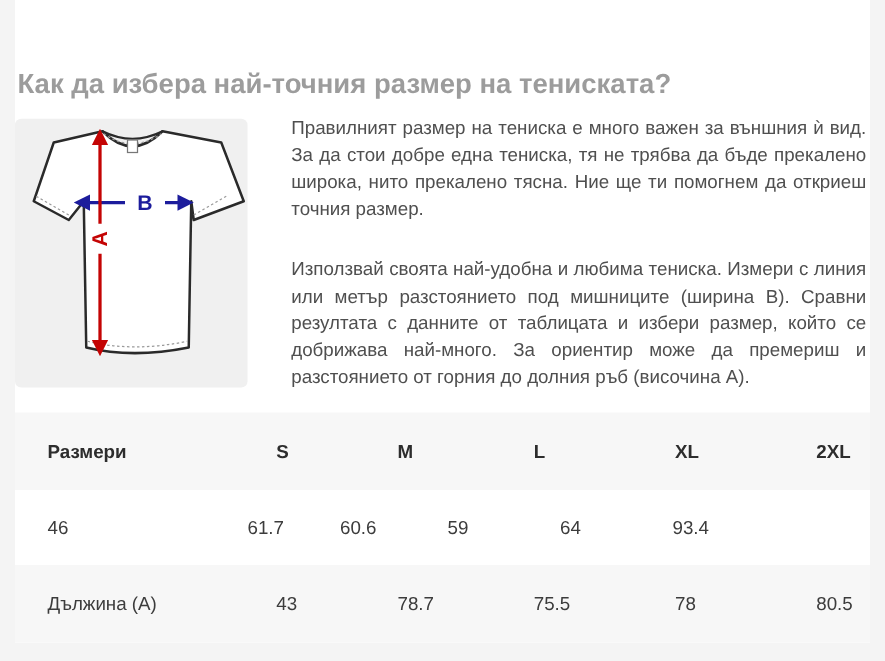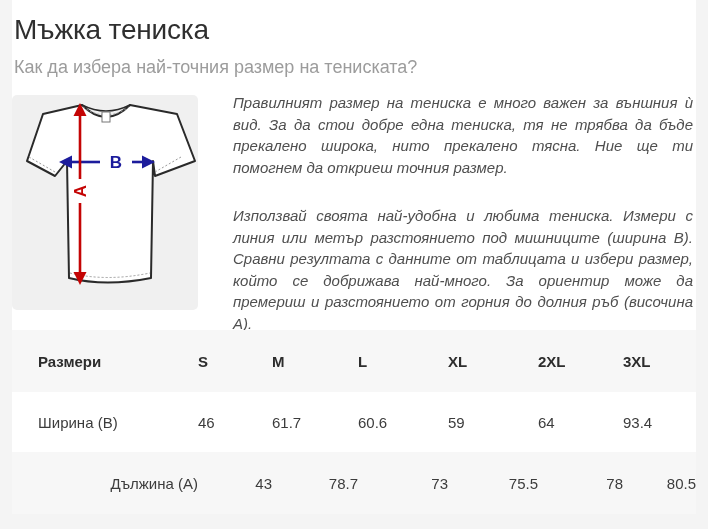--- a/index.html
+++ b/index.html
@@ -13,59 +13,57 @@
     position:absolute;left:12px;top:0;width:684px;height:514px;
     background:#ffffff;
   }
   .title{
     position:absolute;left:2px;top:14px;
     font-size:28px;line-height:32px;font-weight:500;color:#2f2f2f;
     letter-spacing:-0.2px;white-space:nowrap;
   }
   .subtitle{
     position:absolute;left:2px;top:54px;
-    font-size:18px;line-height:26px;font-weight:400;color:#9c9c9c;
+    font-size:22px;line-height:26px;font-weight:700;color:#9c9c9c;
     white-space:nowrap;
   }
   .diagram{
     position:absolute;left:0;top:95px;width:186px;height:215px;
     background:#f0f0f0;border-radius:5px;
   }
   .diagram svg{display:block;width:186px;height:215px;}
   .intro{
     position:absolute;left:221px;top:92px;width:460px;
     font-size:15px;line-height:21.5px;color:#4f4f4f;
     text-align:justify;
-    font-style:italic;
   }
   .intro p{margin:0;}
   .intro p + p{margin-top:27px;}
   .size-table{position:absolute;left:0;top:330px;width:684px;}
   .trow{
     display:grid;
     grid-template-columns:160px 74px 86px 90px 90px 85px auto;
     align-items:center;
     padding-left:26px;box-sizing:border-box;
     background:#ffffff;
   }
-  .trow.striped{background:#f7f7f7;}
+  .trow.striped{background:#f7f7f7;gap:23px;}
   .trow.thead{height:62px;}
   .trow.r1{height:60px;}
-  .trow.r2{height:62px;text-align:right;}
+  .trow.r2{height:62px;}
   .tcell{font-size:15px;color:#3c3c3c;white-space:nowrap;}
   .thead .tcell{font-weight:bold;color:#2d2d2d;}
   .shirt-label{font-weight:bold;font-size:17px;}
 </style>
 </head>
 <body>
 
 <div class="screen">
   <div class="card">
 
-    <div class="title">Мъжка тениска</div>
     <div class="subtitle">Как да избера най-точния размер на тениската?</div>
 
     <div class="diagram">
       <svg viewBox="0 0 186 215">
 
         <g fill="#ffffff" stroke-linejoin="round" stroke-linecap="round" stroke="#2a2a2a">
           <path stroke-width="2" d="M 31,19 L 70,10 Q 94,34 118,10 L 165,19 L 183,66 L 143,81 L 141,66
                    L 139,183 Q 94,192 57,183 L 55,66 L 43,81 L 15,66 Z"></path>
           <path stroke-width="1.6" fill="none" d="M 70,10 Q 94,22 118,10"></path>
         </g>
@@ -113,33 +111,31 @@
       <div class="trow thead striped">
         <div class="tcell">Размери</div>
         <div class="tcell">S</div>
         <div class="tcell">M</div>
         <div class="tcell">L</div>
         <div class="tcell">XL</div>
         <div class="tcell">2XL</div>
         <div class="tcell">3XL</div>
       </div>
       <div class="trow r1">
-        <div class="tcell">Ширина (B)</div>
         <div class="tcell">46</div>
         <div class="tcell">61.7</div>
         <div class="tcell">60.6</div>
         <div class="tcell">59</div>
         <div class="tcell">64</div>
         <div class="tcell">93.4</div>
       </div>
       <div class="trow r2 striped">
         <div class="tcell">Дължина (А)</div>
         <div class="tcell">43</div>
         <div class="tcell">78.7</div>
-        <div class="tcell">73</div>
         <div class="tcell">75.5</div>
         <div class="tcell">78</div>
         <div class="tcell">80.5</div>
       </div>
     </div>
 
   </div>
 </div>
 
 </body></html>

